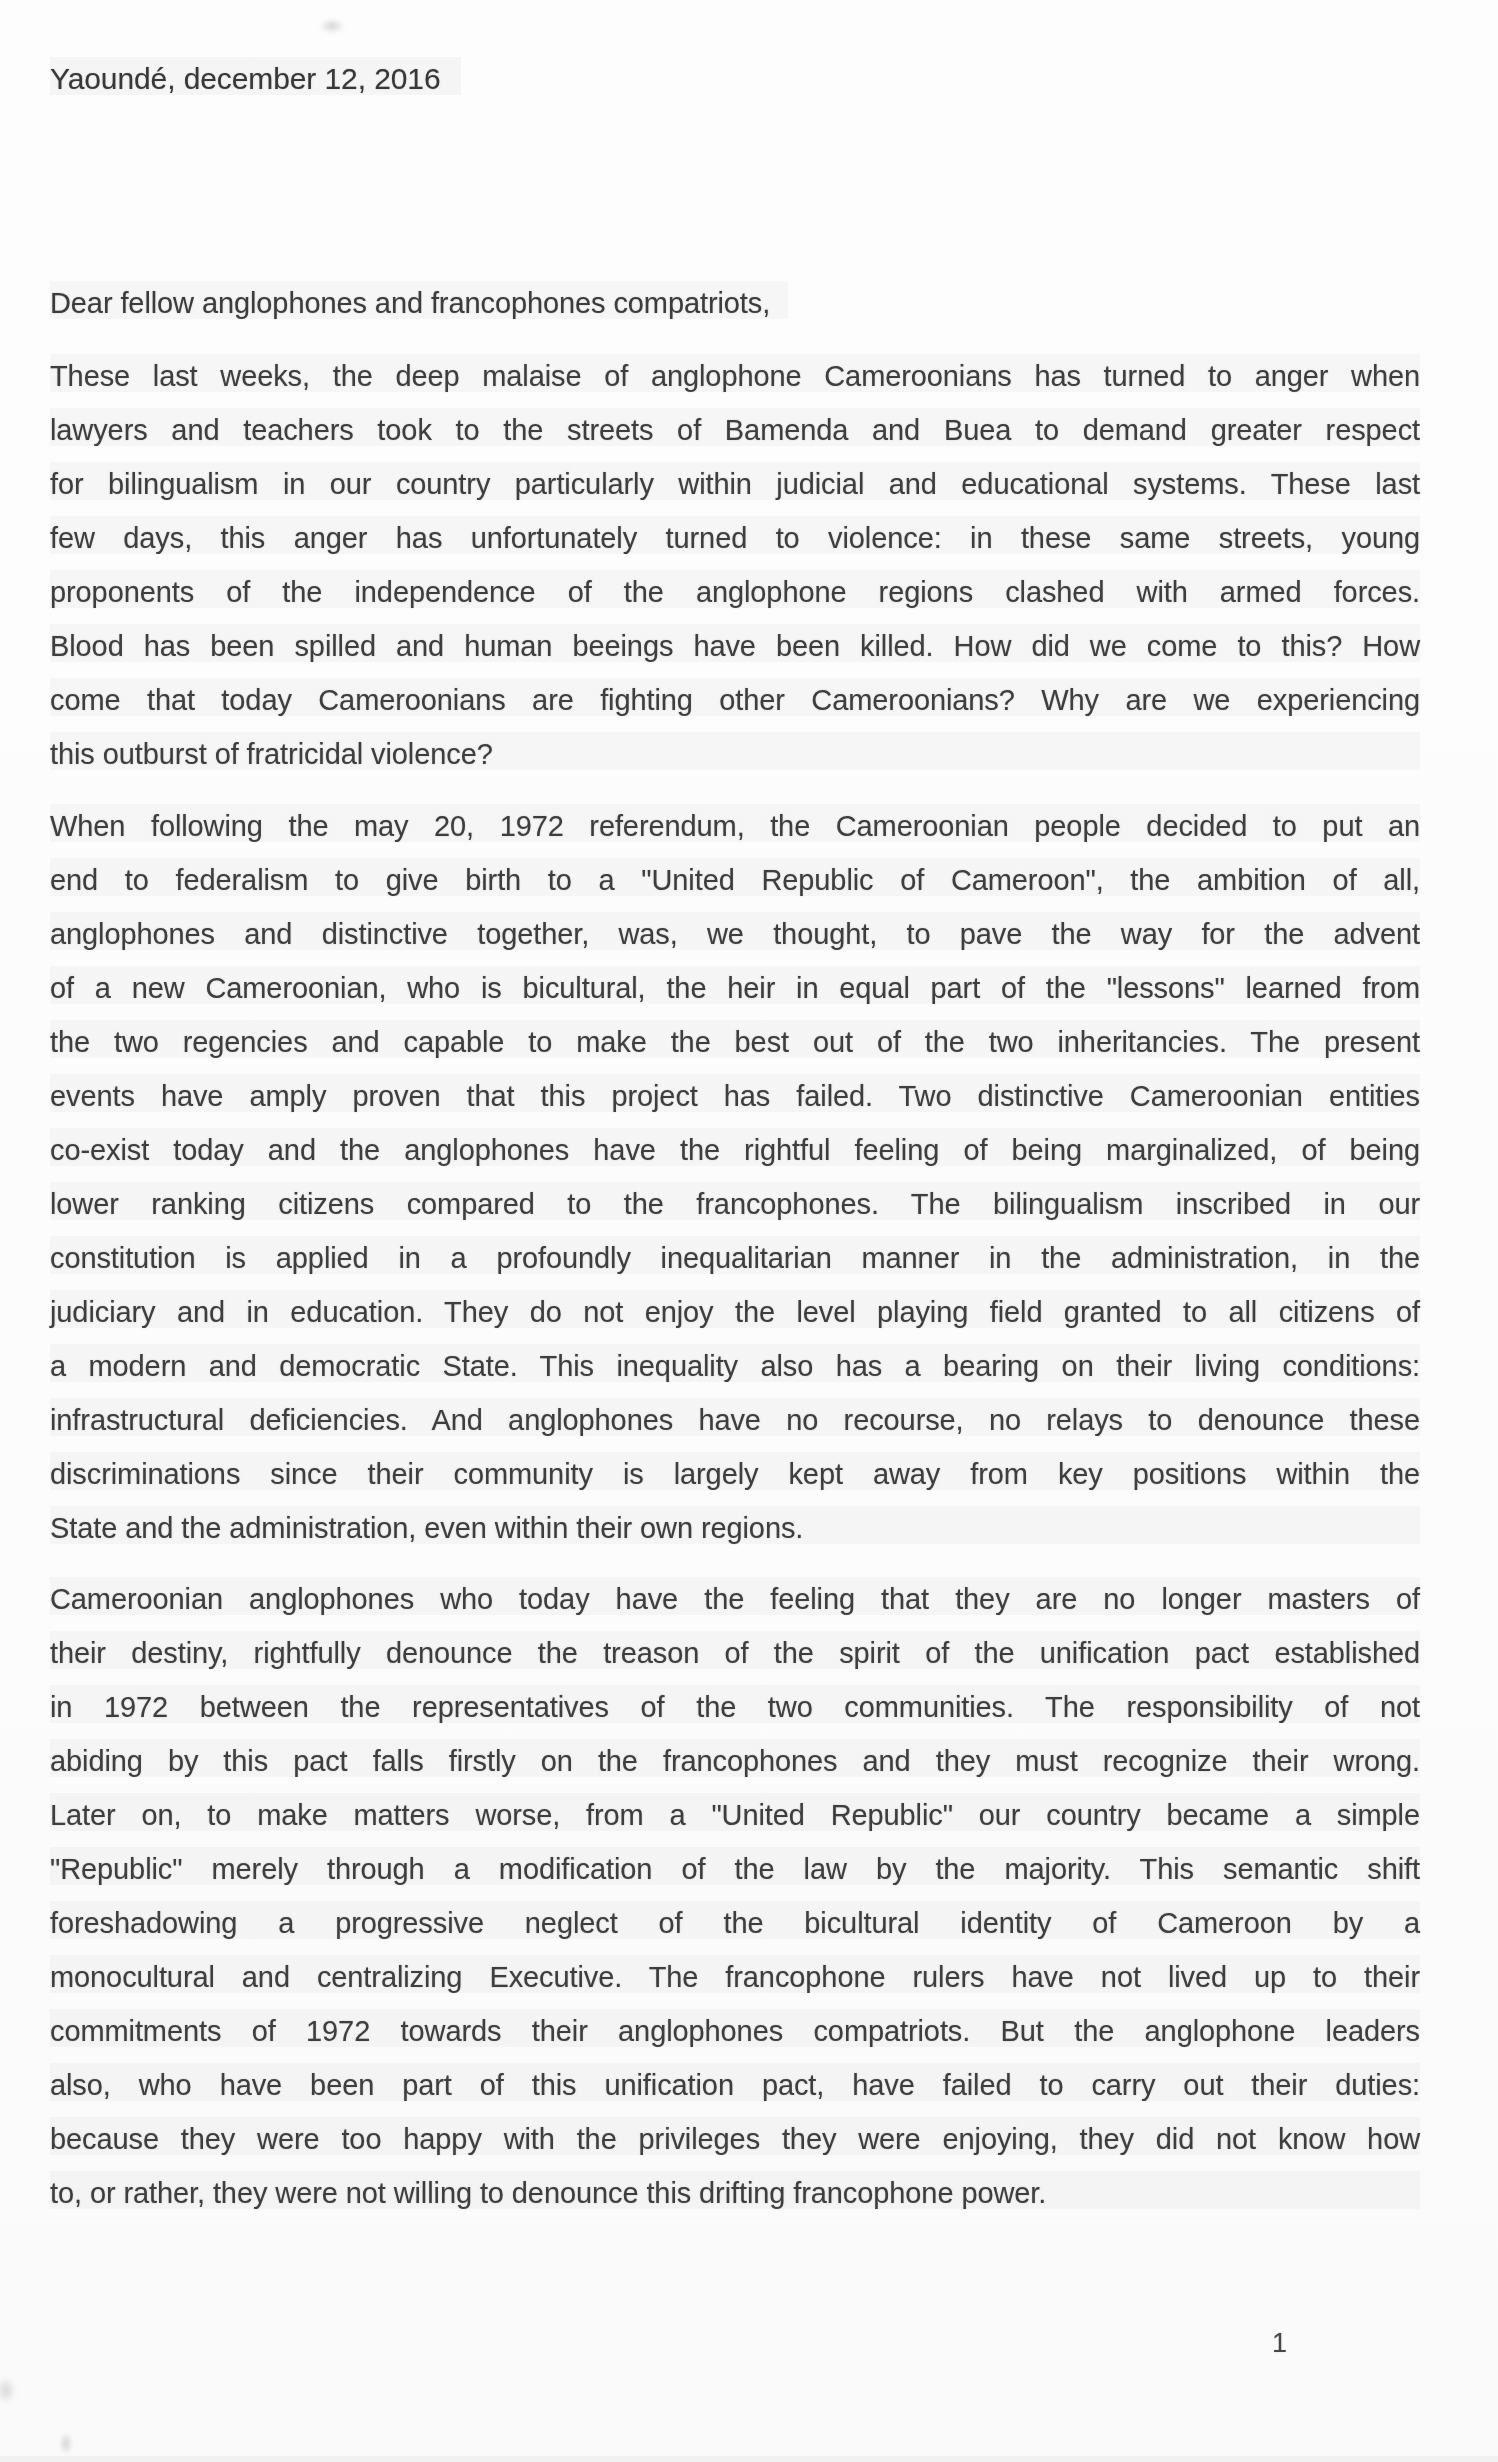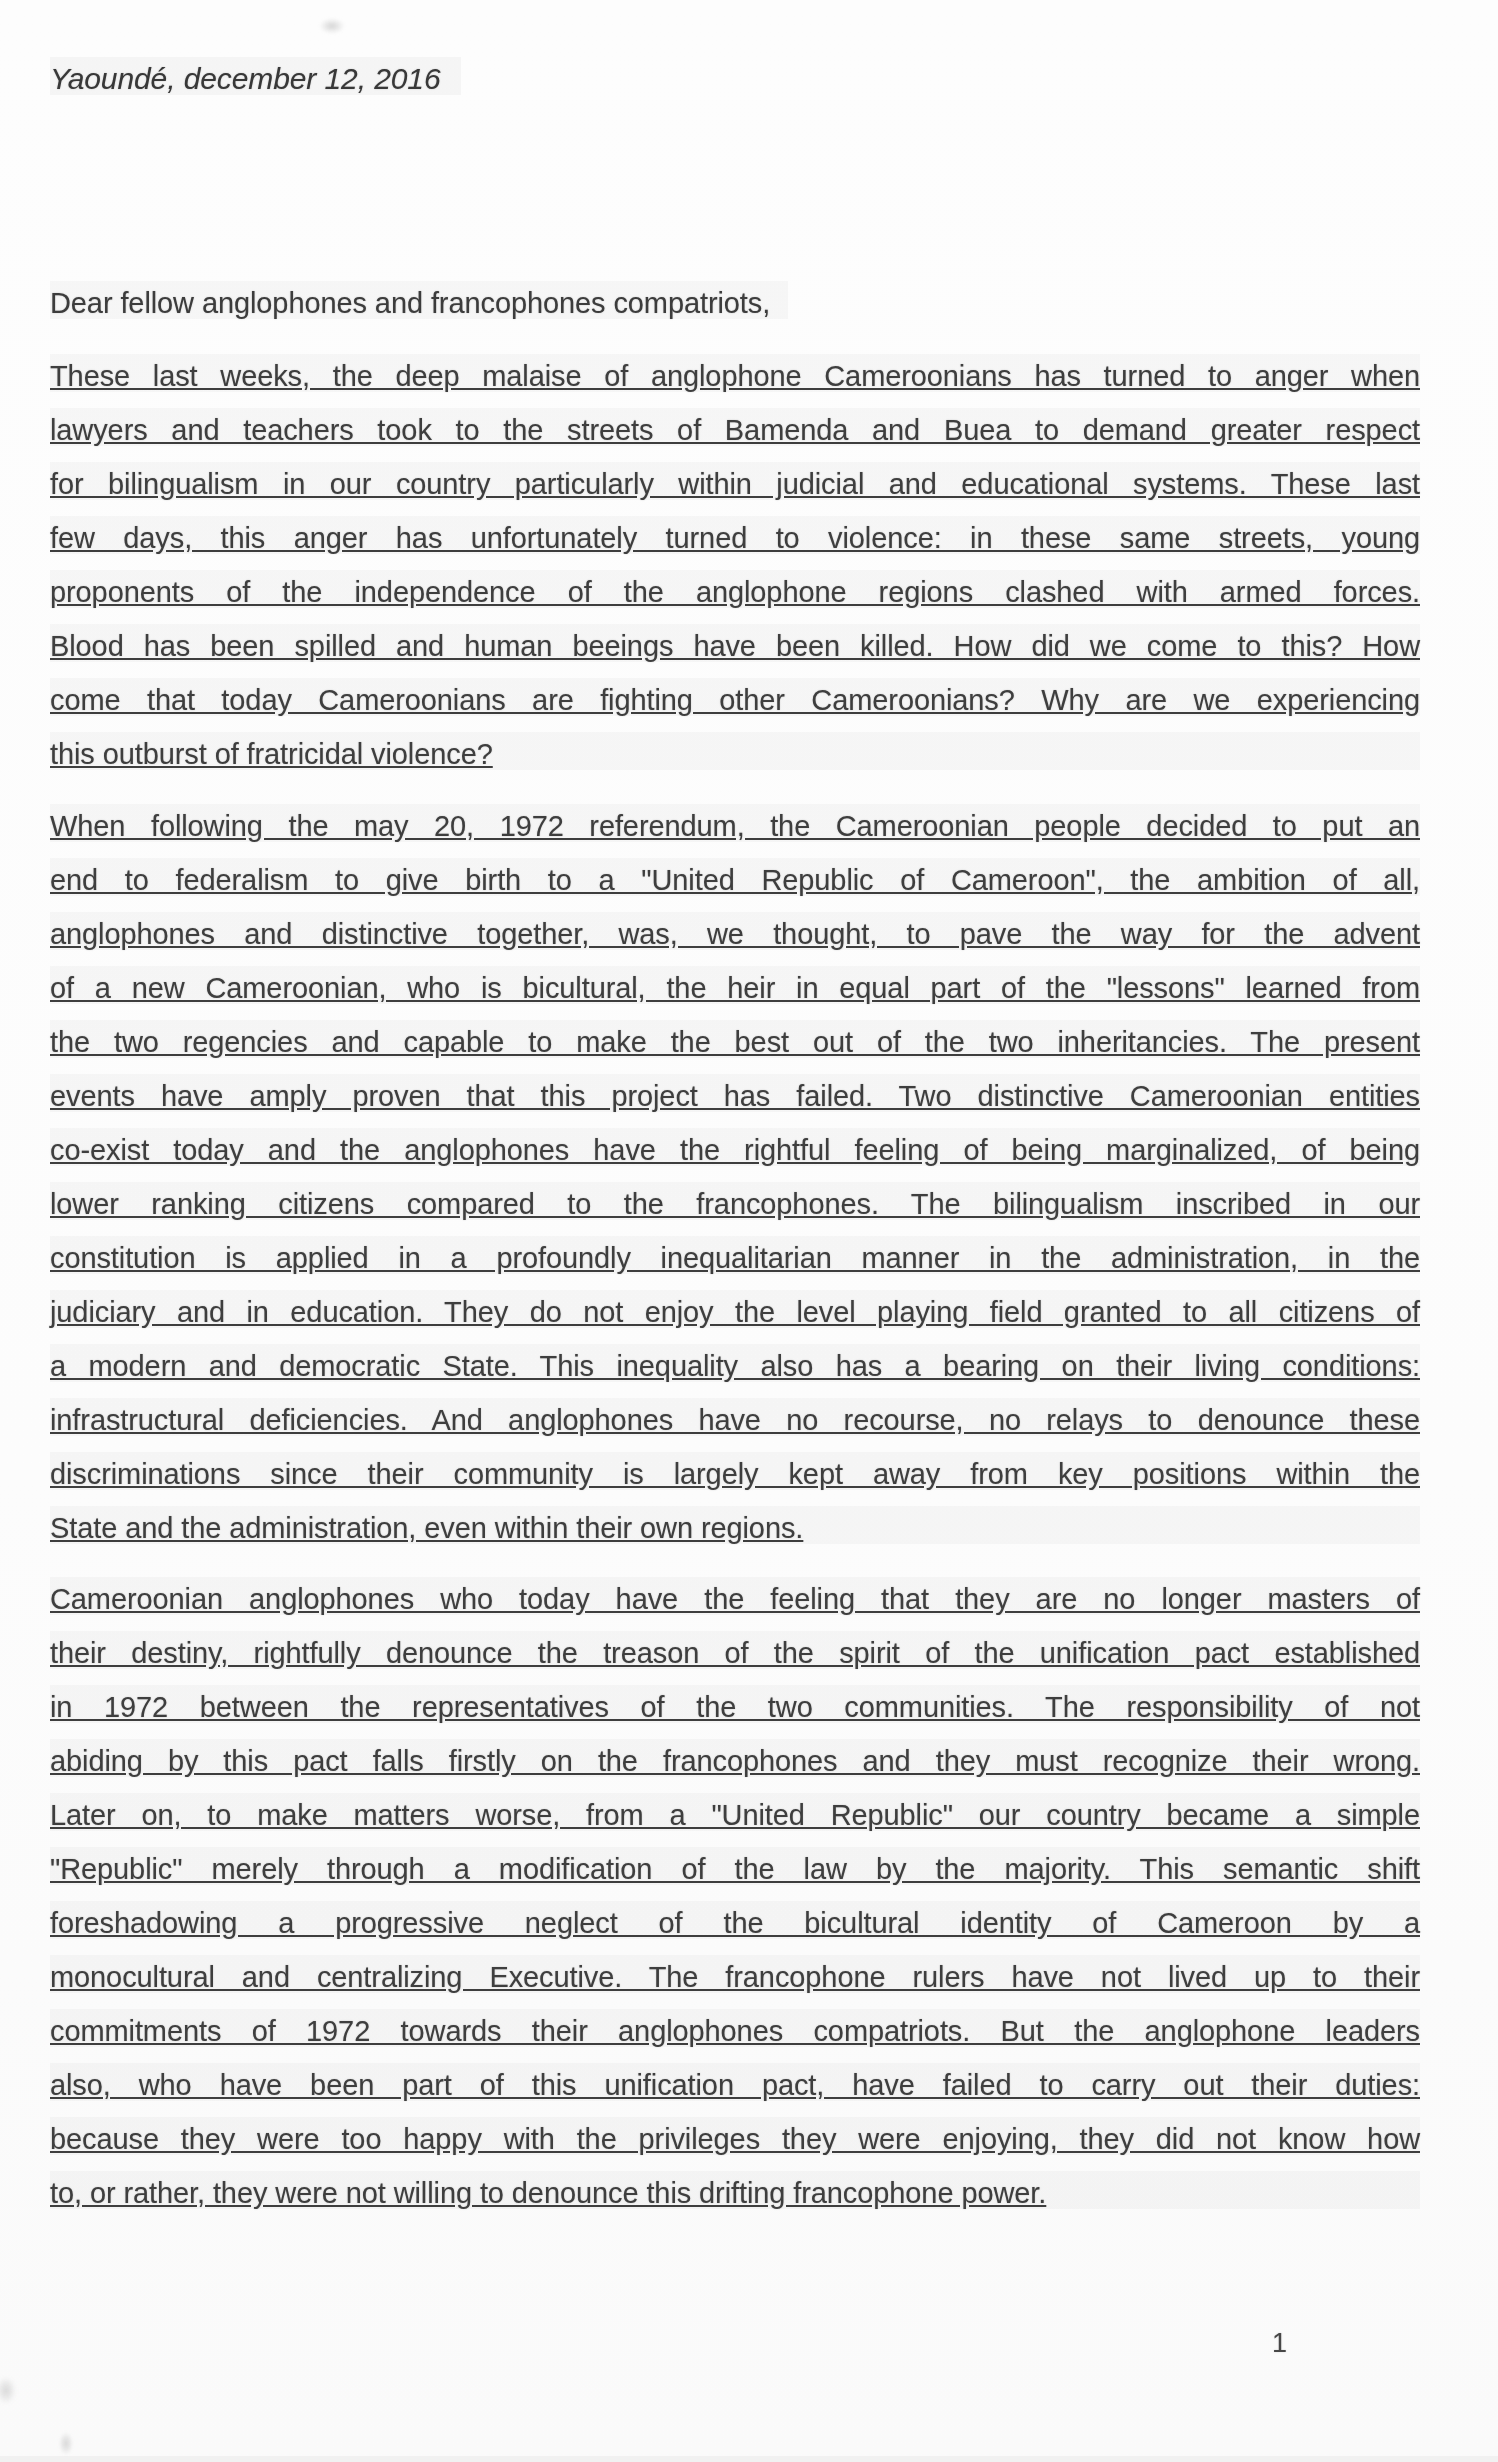--- a/index.html
+++ b/index.html
@@ -21,21 +21,20 @@
     left: 50px;
     top: 52px;
     height: 54px;
     line-height: 54px;
     font-size: 30px;
     letter-spacing: -0.1px;
     color: #383838;
     text-shadow: 0 0 1.4px rgba(80,80,80,0.40);
     background: linear-gradient(to bottom, rgba(0,0,0,0) 10%, rgba(0,0,0,0.030) 10%, rgba(0,0,0,0.030) 80%, rgba(0,0,0,0) 80%);
     padding-right: 20.4px;
-    font-style: italic;
   }
   .salutation {
     position: absolute;
     left: 50px;
     top: 276px;
     height: 54px;
     line-height: 54px;
     font-size: 29px;
     letter-spacing: -0.1px;
     color: #3c3c3c;
@@ -44,21 +43,20 @@
     padding-right: 17.7px;
   }
   .letter-body {
     position: absolute;
     left: 50px;
     top: 349px;
     width: 1370px;
   }
   .paragraph {
     margin: 0 0 17.7px 0;
-    text-decoration: underline;
   }
   .line {
     height: 54px;
     line-height: 54px;
     font-size: 29px;
     letter-spacing: -0.1px;
     color: #3e3e3e;
     text-shadow: 0 0 1.4px rgba(85,85,85,0.38);
     text-align: justify;
     text-align-last: justify;

